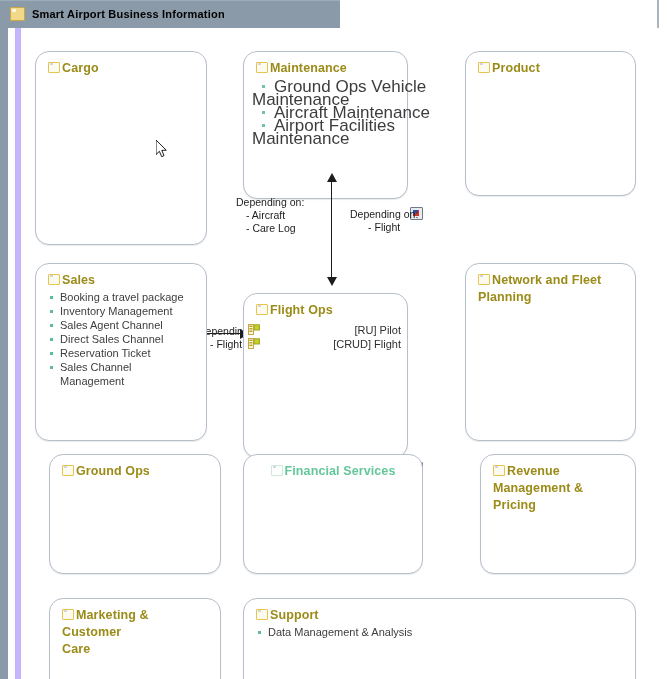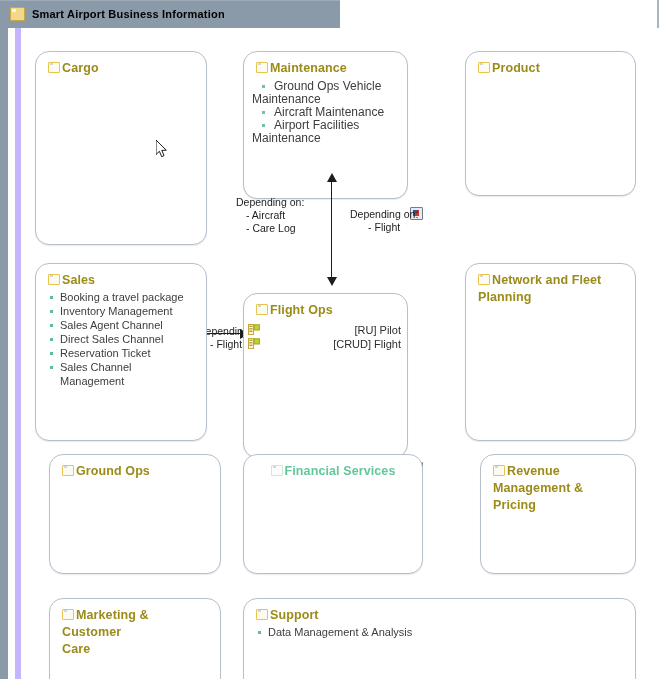--- a/index.html
+++ b/index.html
@@ -96,21 +96,21 @@
     position:relative;padding-left:14px;margin-bottom:.5px;
   }
   .pkg-list .li:before{
     content:"";position:absolute;left:4px;top:5px;
     width:3px;height:3px;background:#5dbd9a;
   }
 
   
   .maint-list{
     position:absolute;left:8px;right:6px;top:28px;
-    font-size:12px;color:#3d3d3d;line-height:13px;
+    font-size:17px;color:#3d3d3d;line-height:13px;
   }
   .maint-list .ln{ white-space:nowrap; }
   .maint-list .ln.b{ padding-left:22px;position:relative; }
   .maint-list .ln.b:before{
     content:"";position:absolute;left:10px;top:5px;
     width:3px;height:3px;background:#74c2a6;
   }
   .maint-list .ln.c{ padding-left:0px; }
 
   

